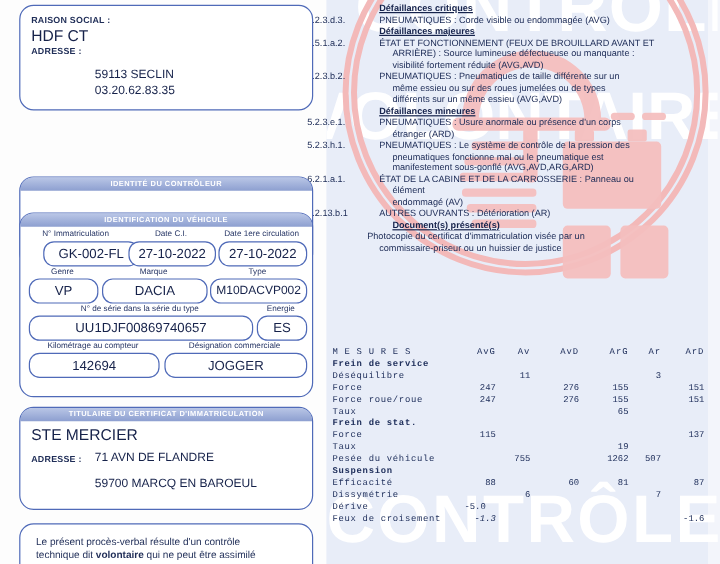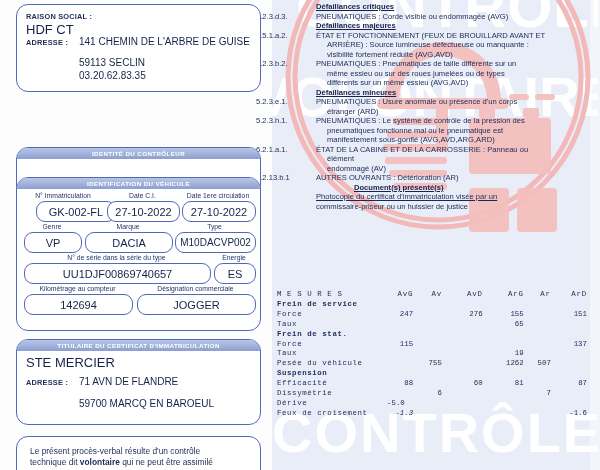--- a/index.html
+++ b/index.html
@@ -178,42 +178,60 @@
       <div class="dtxt" style="left: 327px; top: 135px; width: 270px;">manifestement sous-gonflé (AVG,AVD,ARG,ARD)</div>
       <div class="code" style="left: 256px; top: 144.5px;">6.2.1.a.1.</div>
       <div class="dtxt" style="left: 316px; top: 144.5px; width: 270px;">ÉTAT DE LA CABINE ET DE LA CARROSSERIE : Panneau ou</div>
       <div class="dtxt" style="left: 327px; top: 154px; width: 270px;">élément</div>
       <div class="dtxt" style="left: 327px; top: 163.5px; width: 270px;">endommagé (AV)</div>
       <div class="code" style="left: 256px; top: 173px;">6.2.13.b.1</div>
       <div class="dtxt" style="left: 316px; top: 173px; width: 270px;">AUTRES OUVRANTS : Détérioration (AR)</div>
     </div>
 
   <div id="docblock">
-      <div class="dhead" style="left: 327px; top: 182.5px; margin-left: 27px;">Document(s) présenté(s)</div>
-      <div class="dtxt" style="left: 316px; top: 192px; width: 275px; text-decoration: underline;">Photocopie du certificat d'immatriculation visée par un</div>
+      <div class="dhead" style="left: 327px; top: 182.5px;">Document(s) présenté(s)</div>
+      <div class="dtxt" style="left: 306px; top: 192px; width: 275px;">Photocopie du certificat d'immatriculation visée par un</div>
       <div class="dtxt" style="left: 316px; top: 201.5px; width: 275px;">commissaire-priseur ou un huissier de justice</div>
     </div>
 
   <div class="meas">
     <table id="meastable">
         <tbody>
           <tr class="hdrow">
             <td class="rowlbl">M E S U R E S</td>
             <td class="n" style="width: 38px;">AvG</td>
             <td class="n" style="width: 32px;">Av</td>
             <td class="n" style="width: 46px;">AvD</td>
             <td class="n" style="width: 46px;">ArG</td>
             <td class="n" style="width: 30px;">Ar</td>
             <td class="n" style="width: 40px;">ArD</td>
           </tr>
           <tr>
             <td class="rowlbl b" colspan="7">Frein de service</td>
           </tr>
           <tr>
+            <td class="rowlbl">Déséquilibre</td>
+            <td class="n" style="width: 38px;"></td>
+            <td class="n" style="width: 32px;">11</td>
+            <td class="n" style="width: 46px;"></td>
+            <td class="n" style="width: 46px;"></td>
+            <td class="n" style="width: 30px;">3</td>
+            <td class="n" style="width: 40px;"></td>
+          </tr>
+          <tr>
             <td class="rowlbl">Force</td>
+            <td class="n" style="width: 38px;">247</td>
+            <td class="n" style="width: 32px;"></td>
+            <td class="n" style="width: 46px;">276</td>
+            <td class="n" style="width: 46px;">155</td>
+            <td class="n" style="width: 30px;"></td>
+            <td class="n" style="width: 40px;">151</td>
+          </tr>
+          <tr>
+            <td class="rowlbl">Force roue/roue</td>
             <td class="n" style="width: 38px;">247</td>
             <td class="n" style="width: 32px;"></td>
             <td class="n" style="width: 46px;">276</td>
             <td class="n" style="width: 46px;">155</td>
             <td class="n" style="width: 30px;"></td>
             <td class="n" style="width: 40px;">151</td>
           </tr>
           <tr>
             <td class="rowlbl">Taux</td>
             <td class="n" style="width: 38px;"></td>
@@ -293,21 +311,20 @@
             <td class="n" style="width: 40px;">-1.6</td>
           </tr>
         </tbody>
       </table>
   </div>
 
   <div class="card" style="left:16px;top:4px;width:243px;height:86px;">
     <div class="lbl" style="position:absolute;left:9px;top:7px;">RAISON SOCIAL :</div>
     <div style="position:absolute;left:9px;top:17px;font-size:13px;color:#16224a;">HDF CT</div>
     <div class="lbl" style="position:absolute;left:9px;top:33px;">ADRESSE :</div>
-    <div class="val" style="position:absolute;left:62px;top:31px;">141 CHEMIN DE L'ARBRE DE GUISE</div>
     <div class="val" style="position:absolute;left:62px;top:52px;">59113 SECLIN</div>
     <div class="val" style="position:absolute;left:62px;top:65px;">03.20.62.83.35</div>
   </div>
 
   <div class="card" style="left:16px;top:99px;width:243px;height:74px;margin-top:48px;">
     <div class="card-hd">IDENTITÉ DU CONTRÔLEUR</div>
     <div class="lbl" style="position:absolute;left:9px;top:36px;">N° D'AGREMENT :</div>
     <div class="val-lg" style="position:absolute;left:74px;top:33px;">059Z1792</div>
     <div class="lbl" style="position:absolute;left:9px;top:53px;">SIGNATURE :</div>
     <div class="signature">

